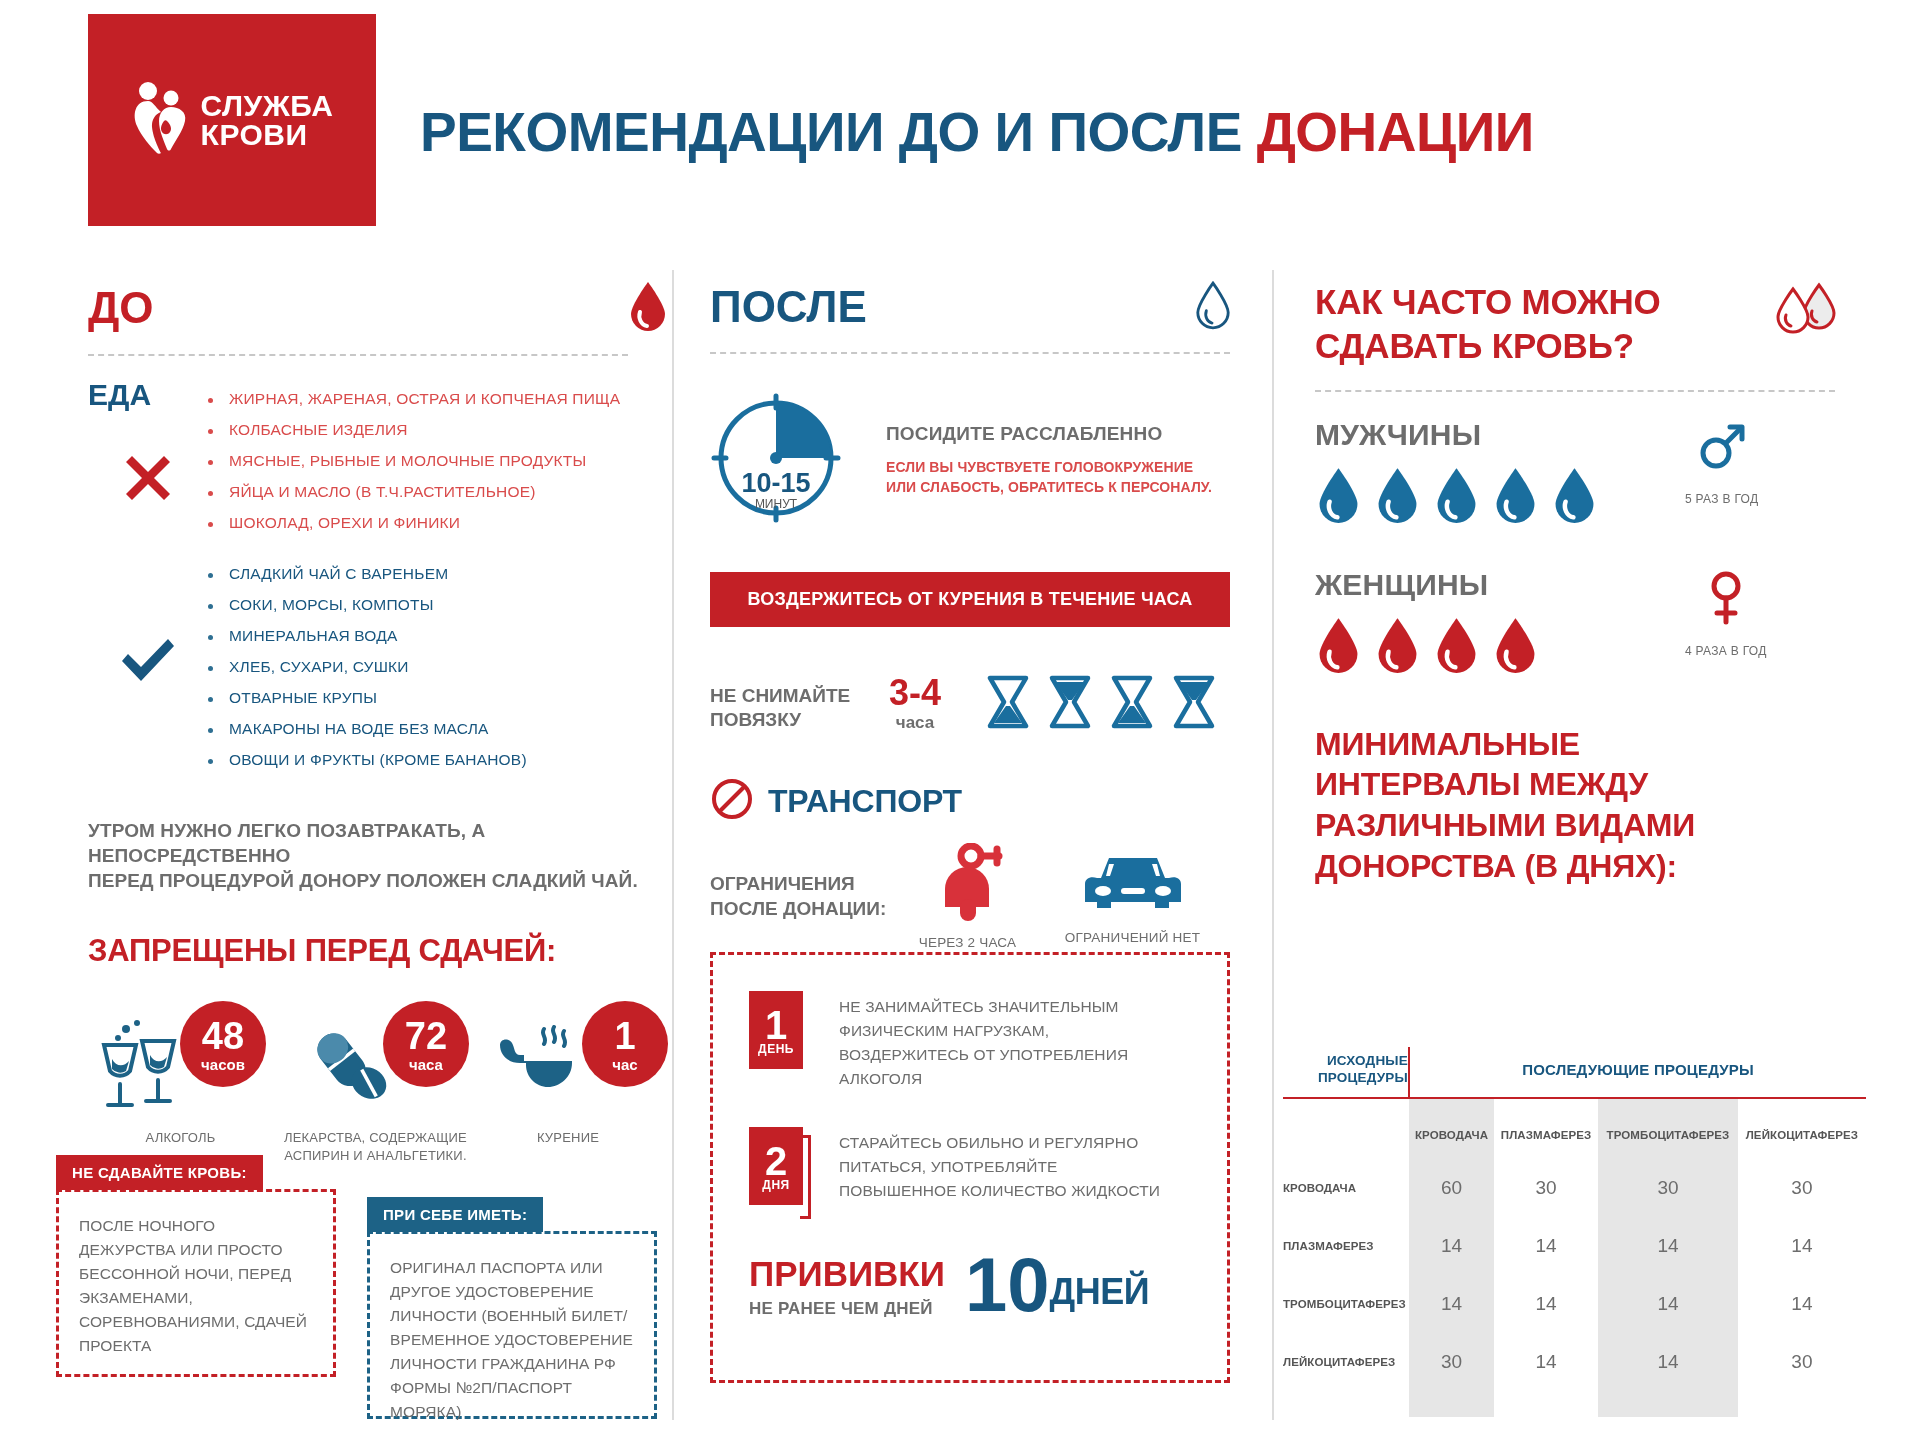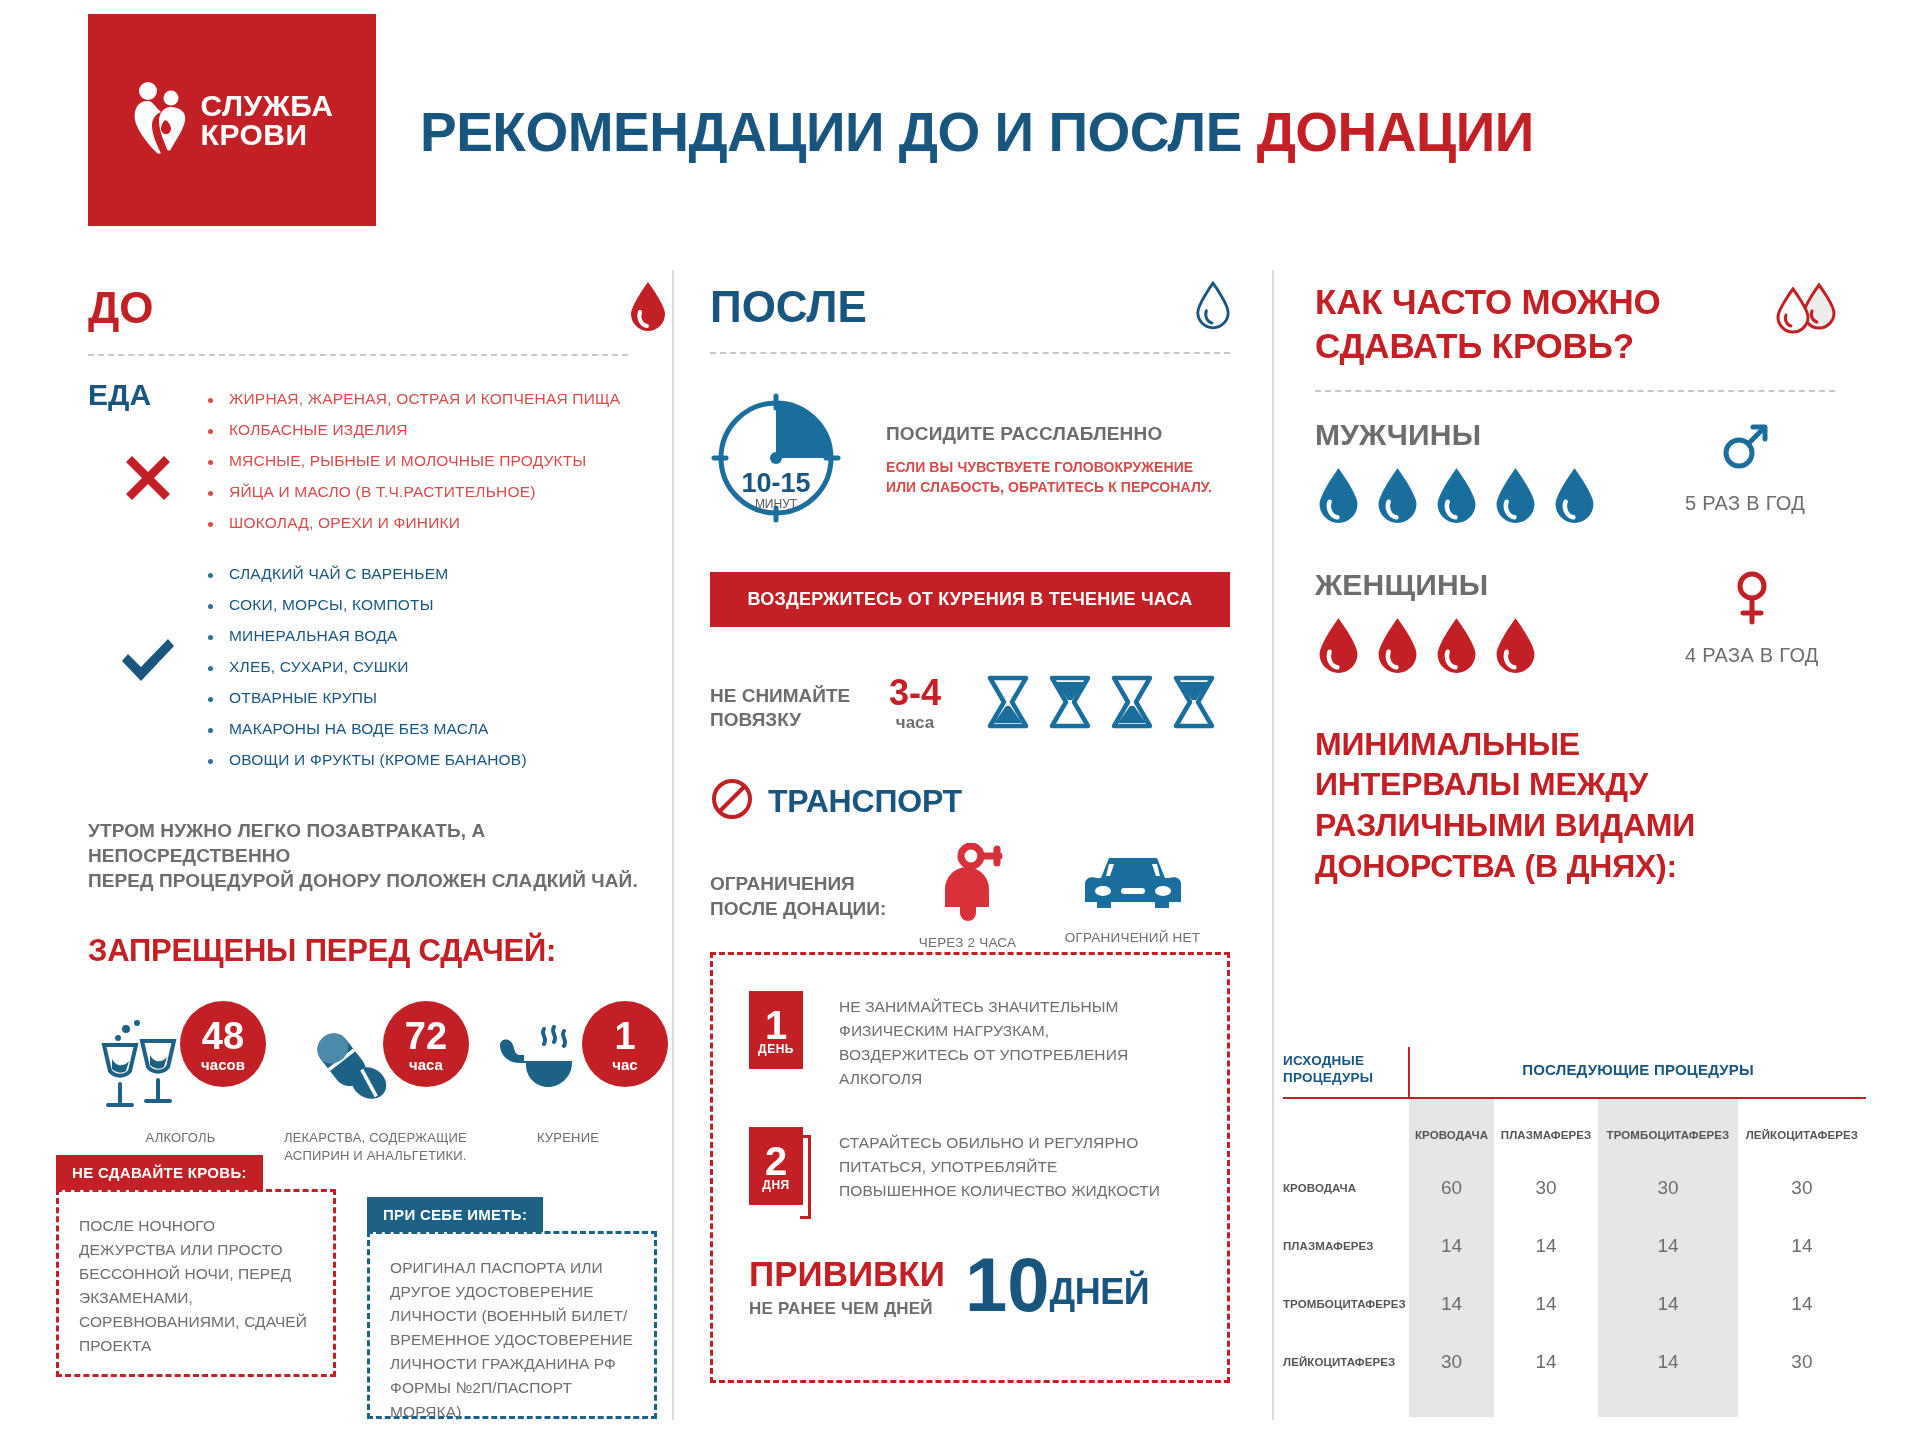--- a/index.html
+++ b/index.html
@@ -113,28 +113,28 @@
   .day-text{font-size:15.5px;color:#6d6d6d;line-height:1.55;letter-spacing:.1px;}
 
   .priv-red{font-size:35px;font-weight:bold;color:#c32026;line-height:1;}
   .priv-sub{font-size:17px;font-weight:bold;color:#6d6d6d;margin-top:8px;letter-spacing:.2px;}
   .priv-num{font-size:76px;font-weight:bold;color:#18567f;line-height:.9;}
   .priv-unit{font-size:36px;font-weight:bold;color:#18567f;letter-spacing:-0.5px;}
 
   
   .c3{position:absolute;left:1315px;top:280px;width:530px;}
   .gender-label{font-size:30px;font-weight:bold;color:#6d6d6d;letter-spacing:.2px;}
-  .gender-freq{font-size:20px;color:#6d6d6d;letter-spacing:.3px;text-align:center;}
+  .gender-freq{font-size:12px;color:#6d6d6d;letter-spacing:.3px;text-align:center;}
   .big-red-head{font-size:31px;font-weight:bold;color:#c32026;line-height:1.25;letter-spacing:-0.2px;}
 
   table.ivt{border-collapse:collapse;width:100%;}
   table.ivt td,table.ivt th{padding:0;}
   .ivt .hdr-left{
     font-size:13.5px;font-weight:bold;color:#18567f;line-height:1.25;
-    text-align:left;vertical-align:middle;letter-spacing:.2px;
+    text-align:right;vertical-align:middle;letter-spacing:.2px;
   }
   .ivt .hdr-right{
     font-size:15px;font-weight:bold;color:#18567f;text-align:center;
     letter-spacing:.2px;
   }
   .ivt .colhdr{
     font-size:11.5px;font-weight:bold;color:#555;text-align:center;
     letter-spacing:.1px;padding:30px 2px 18px 2px;
   }
   .ivt .rowhdr{

